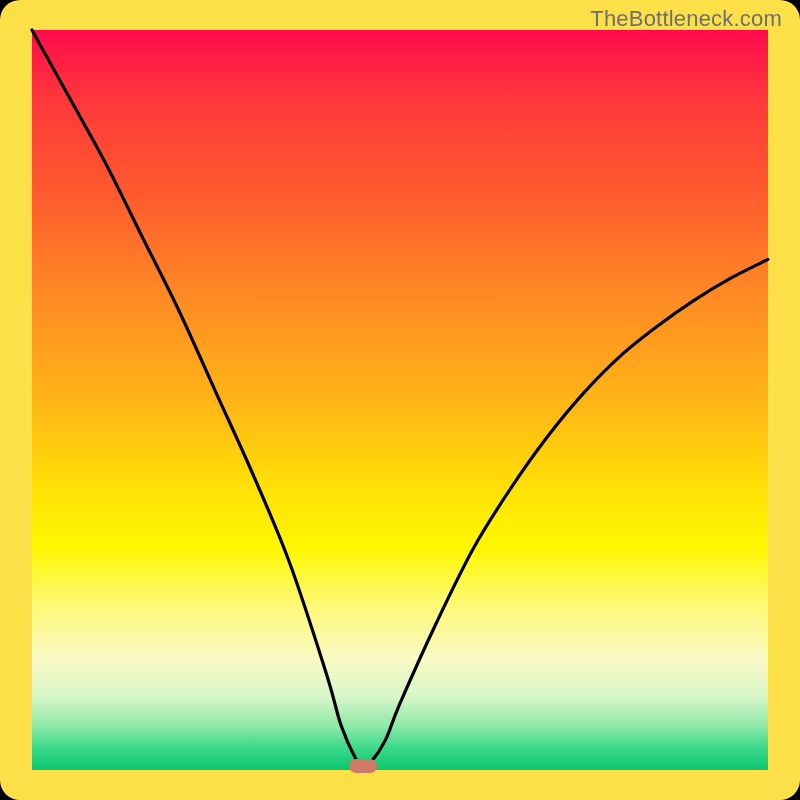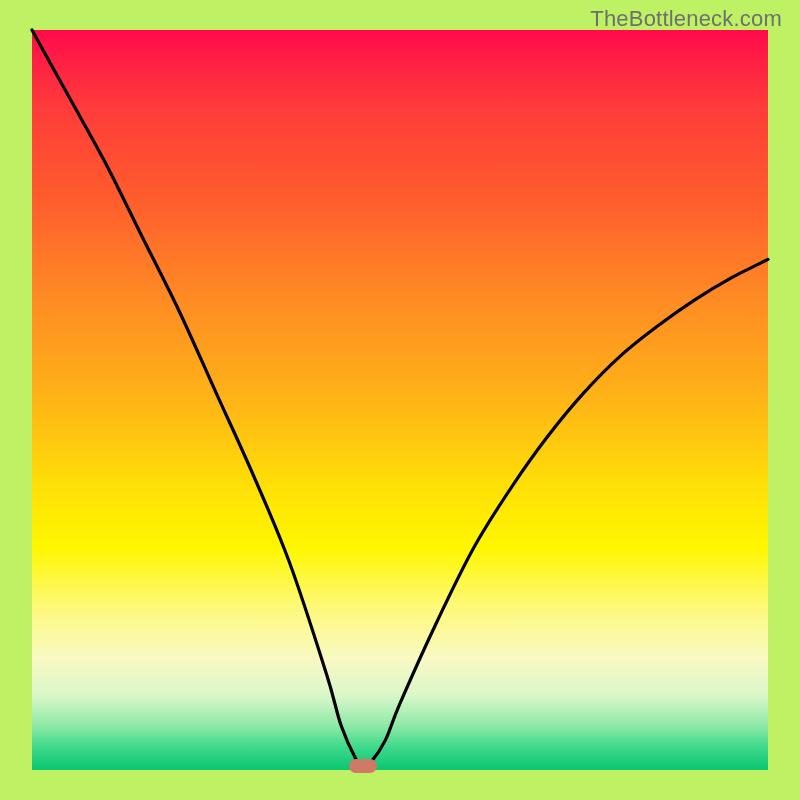--- a/index.html
+++ b/index.html
@@ -8,21 +8,22 @@
     width: 800px;
     height: 800px;
     background: #000;
     overflow: hidden;
     font-family: Arial, Helvetica, sans-serif;
   }
   .chart-frame {
     position: relative;
     width: 800px;
     height: 800px;
-    background: #bef264;
+    background: #fde047;
+    border-radius: 20px;
   }
   .plot-area {
     position: absolute;
     left: 32px;
     top: 30px;
     width: 736px;
     height: 740px;
     background: linear-gradient(to bottom,
       #ff0b4b 0%,
       #ff3a3a 10%,

